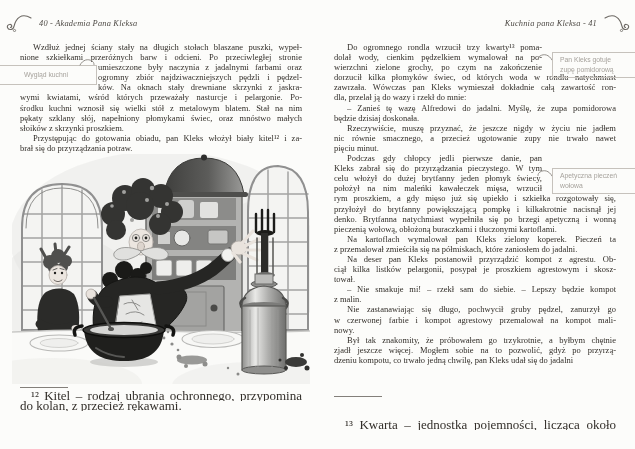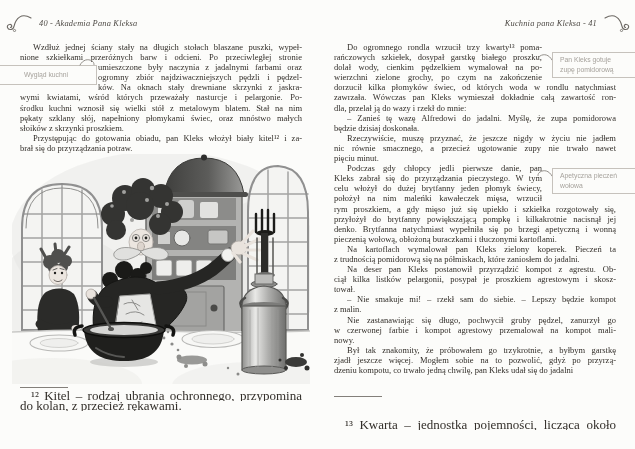--- a/index.html
+++ b/index.html
@@ -265,50 +265,49 @@
   </svg>
 
   <div class="rule rule-left"></div>
   <div class="fn fn-left">
     <div class="ln ind">¹² Kitel – rodzaj ubrania ochronnego, przypomina zapinany na guziki biały płaszcz</div>
     <div class="ln end">do kolan, z przecież rękawami.</div>
   </div>
 
   <div class="col col-right">
     <div class="ln ind shortR">Do ogromnego rondla wrzucił trzy kwarty¹³ poma-</div>
-    <div class="ln shortR">rańczowych szkiełek, dosypał garstkę białego proszku,</div>
     <div class="ln shortR">dolał wody, cienkim pędzelkiem wymalował na po-</div>
     <div class="ln shortR">wierzchni zielone grochy, po czym na zakończenie</div>
     <div class="ln">dorzucił kilka płomyków świec, od których woda w rondlu natychmiast</div>
     <div class="ln">zawrzała. Wówczas pan Kleks wymieszał dokładnie całą zawartość ron-</div>
     <div class="ln end">dla, przelał ją do wazy i rzekł do mnie:</div>
     <div class="ln ind">– Zanieś tę wazę Alfredowi do jadalni. Myślę, że zupa pomidorowa</div>
     <div class="ln end">będzie dzisiaj doskonała.</div>
     <div class="ln ind">Rzeczywiście, muszę przyznać, że jeszcze nigdy w życiu nie jadłem</div>
     <div class="ln">nic równie smacznego, a przecież ugotowanie zupy nie trwało nawet</div>
     <div class="ln end">pięciu minut.</div>
     <div class="ln ind shortR">Podczas gdy chłopcy jedli pierwsze danie, pan</div>
     <div class="ln shortR">Kleks zabrał się do przyrządzania pieczystego. W tym</div>
     <div class="ln shortR">celu włożył do dużej brytfanny jeden płomyk świecy,</div>
     <div class="ln shortR">położył na nim maleńki kawałeczek mięsa, wrzucił</div>
     <div class="ln">rym proszkiem, a gdy mięso już się upiekło i szkiełka rozgotowały się,</div>
     <div class="ln">przyłożył do brytfanny powiększającą pompkę i kilkakrotnie nacisnął jej</div>
     <div class="ln">denko. Brytfanna natychmiast wypełniła się po brzegi apetyczną i wonną</div>
     <div class="ln end">pieczenią wołową, obłożoną buraczkami i tłuczonymi kartoflami.</div>
     <div class="ln ind">Na kartoflach wymalował pan Kleks zielony koperek. Pieczeń ta</div>
-    <div class="ln end">z trudnością pomidorową się na półmiskach, które zaniosłem do jadalni.</div>
+    <div class="ln end">z przemalował zmieściła się na półmiskach, które zaniosłem do jadalni.</div>
     <div class="ln ind">Na deser pan Kleks postanowił przyrządzić kompot z agrestu. Ob-</div>
     <div class="ln">ciął kilka listków pelargonii, posypał je proszkiem agrestowym i skosz-</div>
     <div class="ln end">tował.</div>
     <div class="ln ind">– Nie smakuje mi! – rzekł sam do siebie. – Lepszy będzie kompot</div>
     <div class="ln end">z malin.</div>
     <div class="ln ind">Nie zastanawiając się długo, pochwycił gruby pędzel, zanurzył go</div>
     <div class="ln">w czerwonej farbie i kompot agrestowy przemalował na kompot mali-</div>
     <div class="ln end">nowy.</div>
-    <div class="ln ind">Był tak znakomity, że próbowałem go trzykrotnie, a byłbym garstkę</div>
+    <div class="ln ind">Był tak znakomity, że próbowałem go trzykrotnie, a byłbym chętnie</div>
     <div class="ln">zjadł jeszcze więcej. Mogłem sobie na to pozwolić, gdyż po przyrzą-</div>
     <div class="ln end">dzeniu kompotu, co trwało jedną chwilę, pan Kleks udał się do jadalni</div>
   </div>
 
   <svg class="sq" style="left:537px;top:53px" width="16" height="9" viewBox="0 0 16 9">
     <path d="M15,7 C12,1.5 7,0.5 3,3 C1.5,4 1,5 1,6.5" fill="none" stroke="#938f8a" stroke-width="1" stroke-linecap="round"></path>
   </svg>
   <div class="note note-r note-r1">
     <div>Pan Kleks gotuje</div>
     <div>zupę pomidorową</div>

